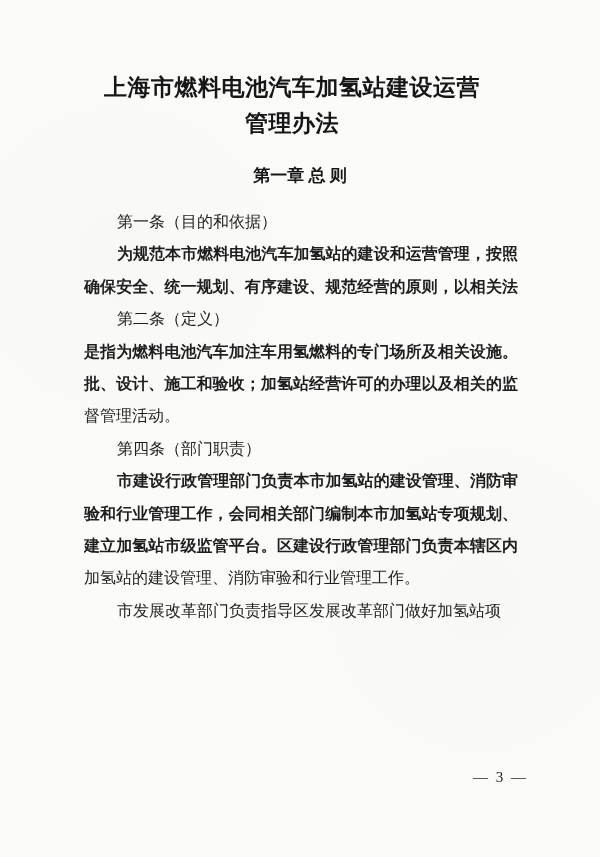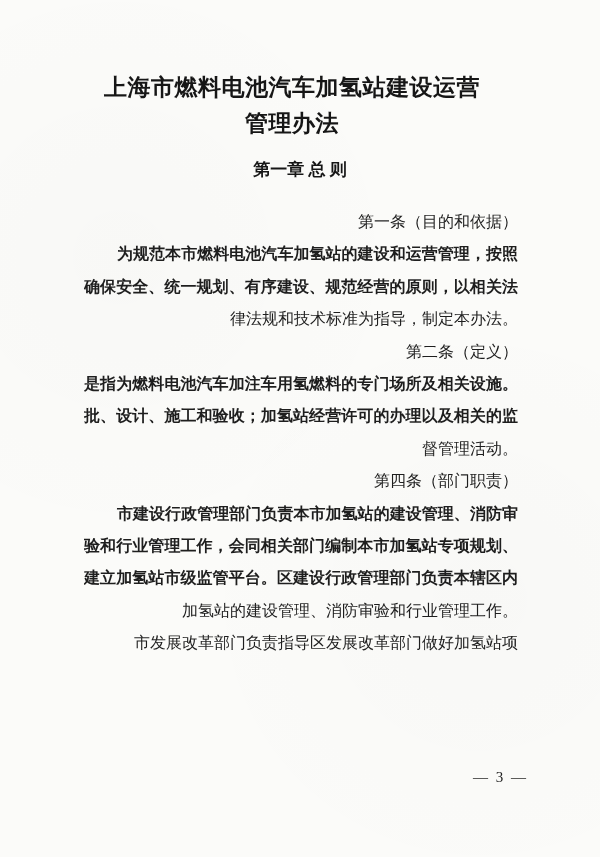--- a/index.html
+++ b/index.html
@@ -31,42 +31,42 @@
     text-align: center;
     font-family: "Liberation Serif", "DejaVu Serif", serif;
     font-weight: bold;
     font-size: 23px;
     line-height: 36px;
     letter-spacing: 0.5px;
     color: #161616;
   }
   .chapter-heading {
     position: absolute;
-    top: 158px;
+    top: 164px;
     left: 0;
     width: 600px;
     text-align: center;
     font-weight: bold;
     font-size: 17px;
     line-height: 24px;
     color: #161616;
   }
   .body-text {
     position: absolute;
     top: 206px;
     left: 84px;
     width: 434px;
     font-size: 16px;
     color: #1e1e1e;
   }
   .line {
     height: 32.4px;
     line-height: 32.4px;
     white-space: nowrap;
-    text-align: right;
+    text-align: left;
   }
   .line.indent {
     padding-left: 33px;
   }
   .line.fill {
     white-space: normal;
     text-align: justify;
     text-align-last: justify;
     overflow: hidden;
     font-weight: bold;
@@ -89,21 +89,20 @@
     <div>上海市燃料电池汽车加氢站建设运营</div>
     <div>管理办法</div>
   </div>
 
   <div class="chapter-heading">第一章  总  则</div>
 
   <div class="body-text">
     <div class="line indent">第一条（目的和依据）</div>
     <div class="line indent fill">为规范本市燃料电池汽车加氢站的建设和运营管理，按照</div>
     <div class="line fill">确保安全、统一规划、有序建设、规范经营的原则，以相关法</div>
-    <div class="line">律法规和技术标准为指导，制定本办法。</div>
     <div class="line indent">第二条（定义）</div>
     <div class="line fill">是指为燃料电池汽车加注车用氢燃料的专门场所及相关设施。</div>
     <div class="line fill">批、设计、施工和验收；加氢站经营许可的办理以及相关的监</div>
     <div class="line">督管理活动。</div>
     <div class="line indent">第四条（部门职责）</div>
     <div class="line indent fill">市建设行政管理部门负责本市加氢站的建设管理、消防审</div>
     <div class="line fill">验和行业管理工作，会同相关部门编制本市加氢站专项规划、</div>
     <div class="line fill">建立加氢站市级监管平台。区建设行政管理部门负责本辖区内</div>
     <div class="line">加氢站的建设管理、消防审验和行业管理工作。</div>
     <div class="line indent">市发展改革部门负责指导区发展改革部门做好加氢站项</div>

